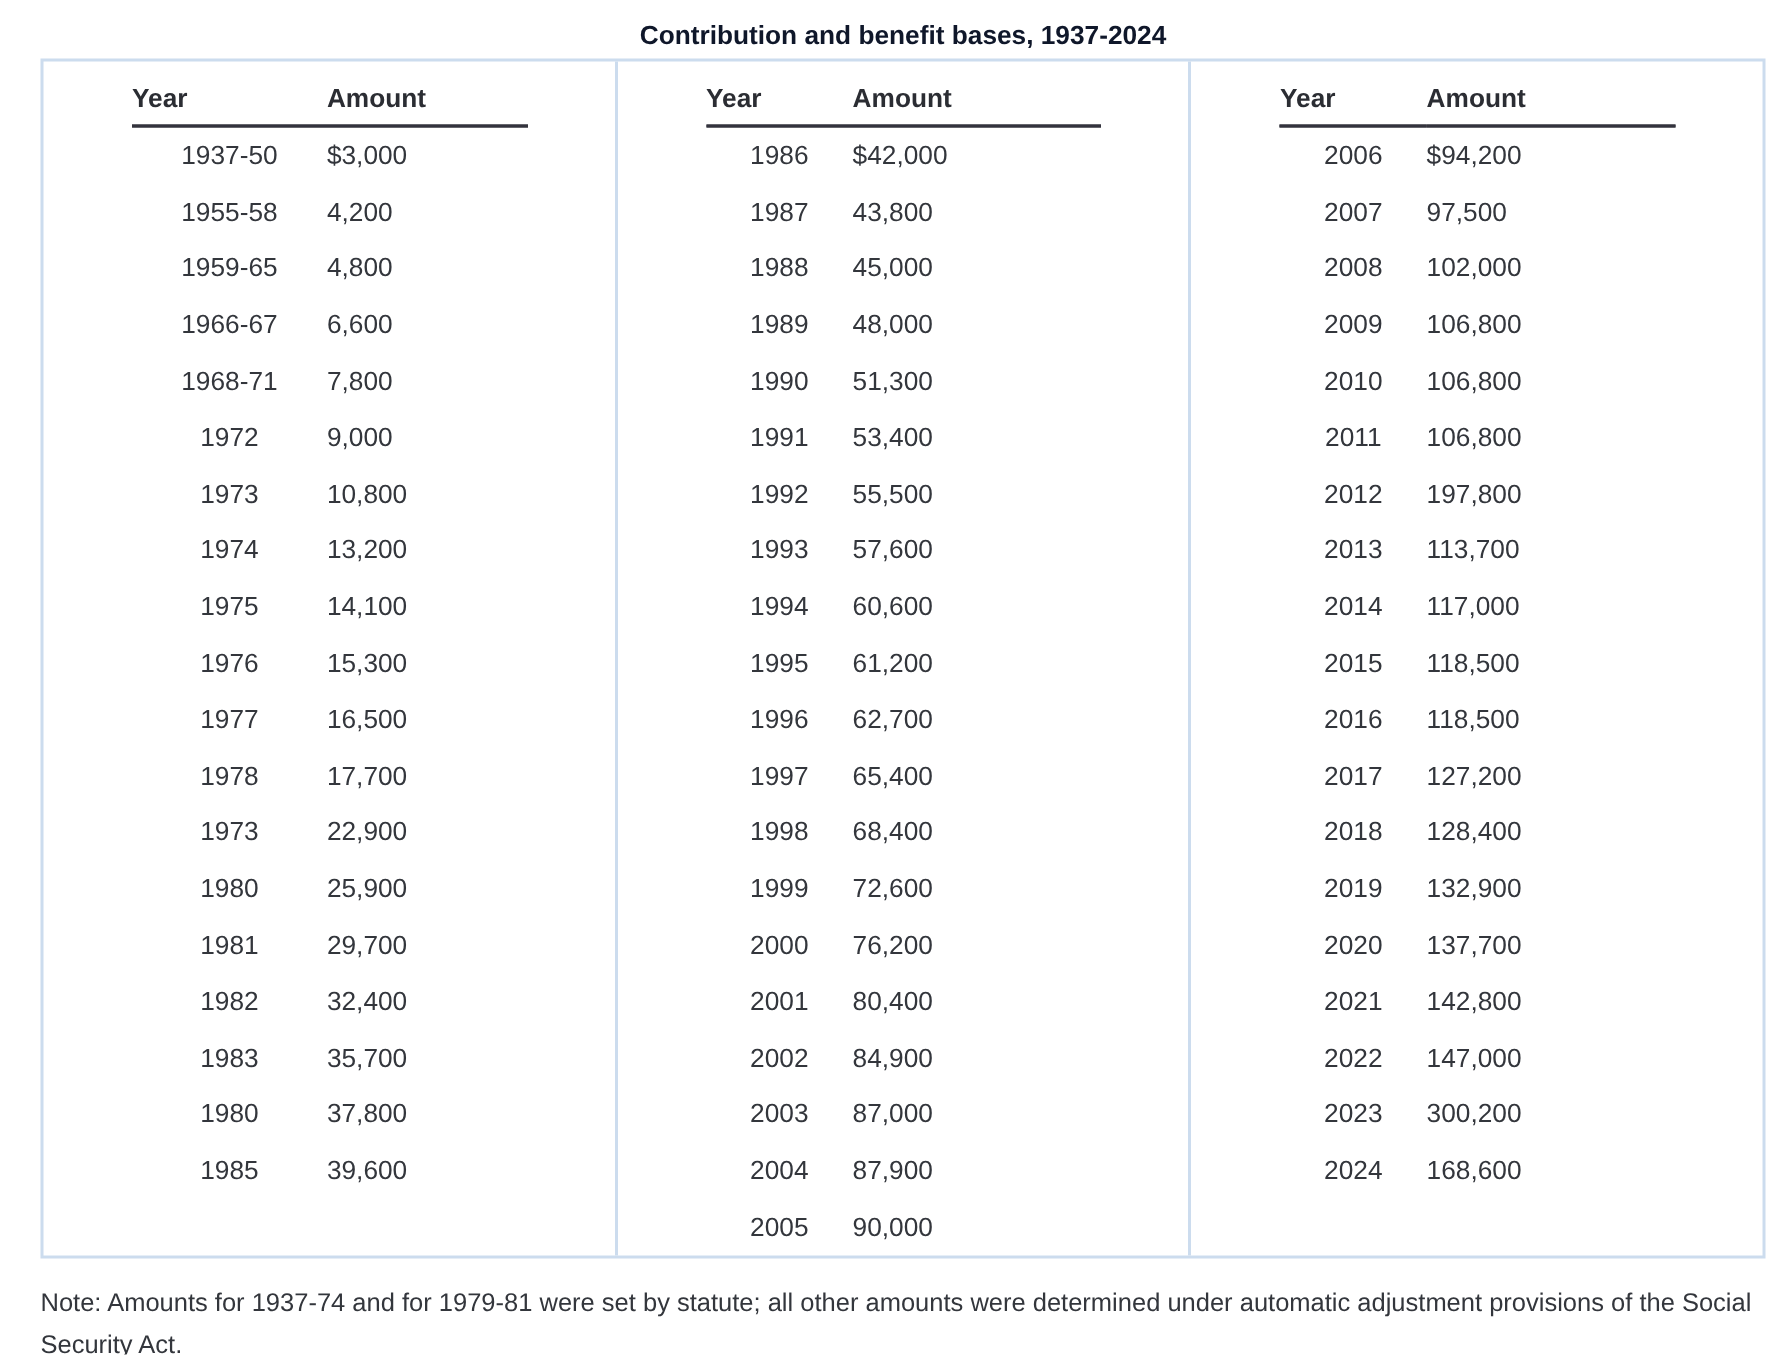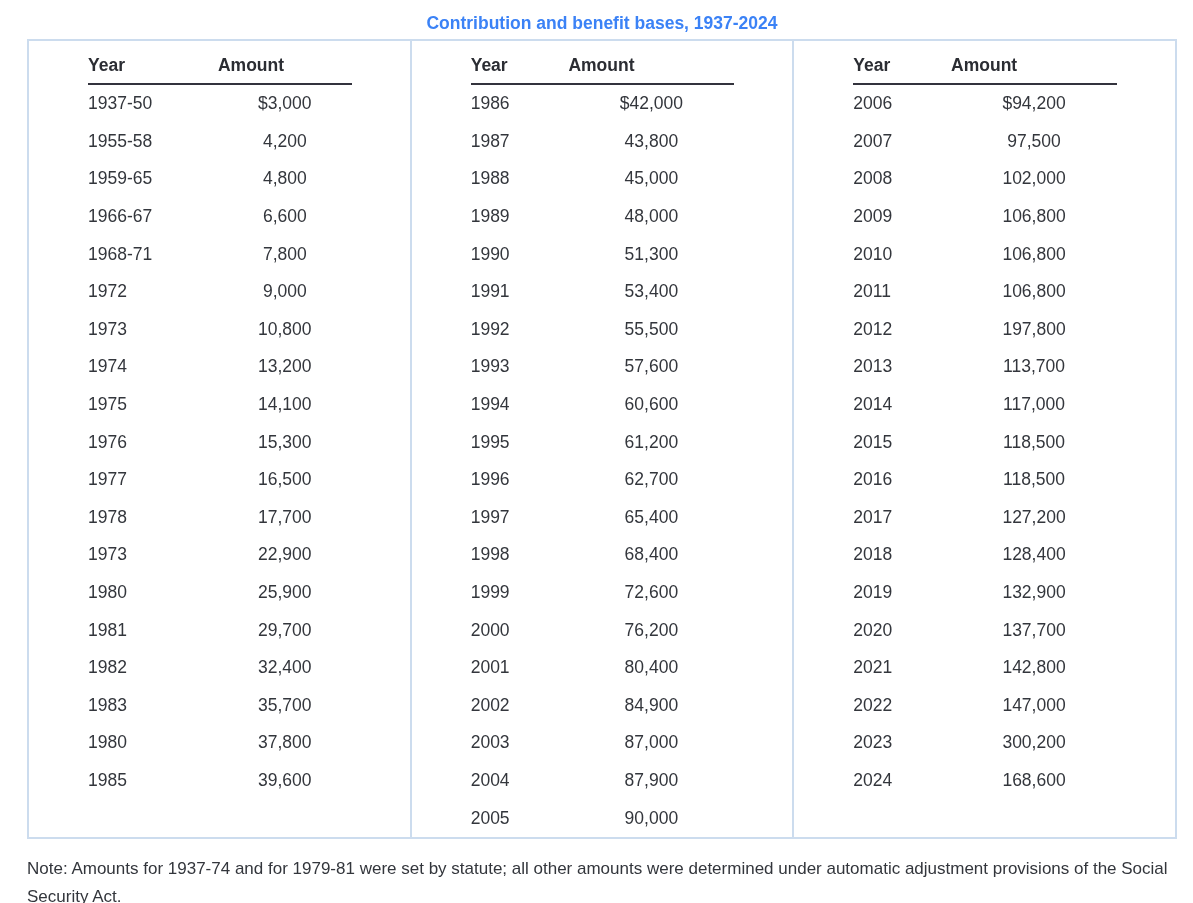--- a/index.html
+++ b/index.html
@@ -14,21 +14,21 @@
     height: 903px;
     box-sizing: border-box;
     padding: 12px 16px 0 27px;
     background: #ffffff;
   }
   .page-title {
     width: 1150px;
     text-align: center;
     font-size: 17.5px;
     font-weight: bold;
-    color: #3b82f6;
+    color: #0f172a;
     margin: 0 0 5px 0;
     line-height: 22px;
   }
   .table-box {
     width: 1150px;
     box-sizing: border-box;
     border: 2px solid #ccdcee;
     display: flex;
     align-items: stretch;
     background: #ffffff;
@@ -53,22 +53,22 @@
     padding: 8px 0 7px 0;
     border-bottom: 2px solid #33333d;
     line-height: 21px;
   }
   table.base-table th.year { text-align: left; }
   table.base-table th.amount { text-align: left; }
   table.base-table td {
     padding: 8.3px 0;
     line-height: 21px;
   }
-  table.base-table td.year { text-align: left; }
-  table.base-table td.amount { text-align: center; }
+  table.base-table td.year { text-align: center; }
+  table.base-table td.amount { text-align: left; }
   .note {
     width: 1150px;
     margin-top: 16px;
     font-size: 17px;
     line-height: 28px;
     color: #33363c;
   }
 </style>
 </head>
 <body>

